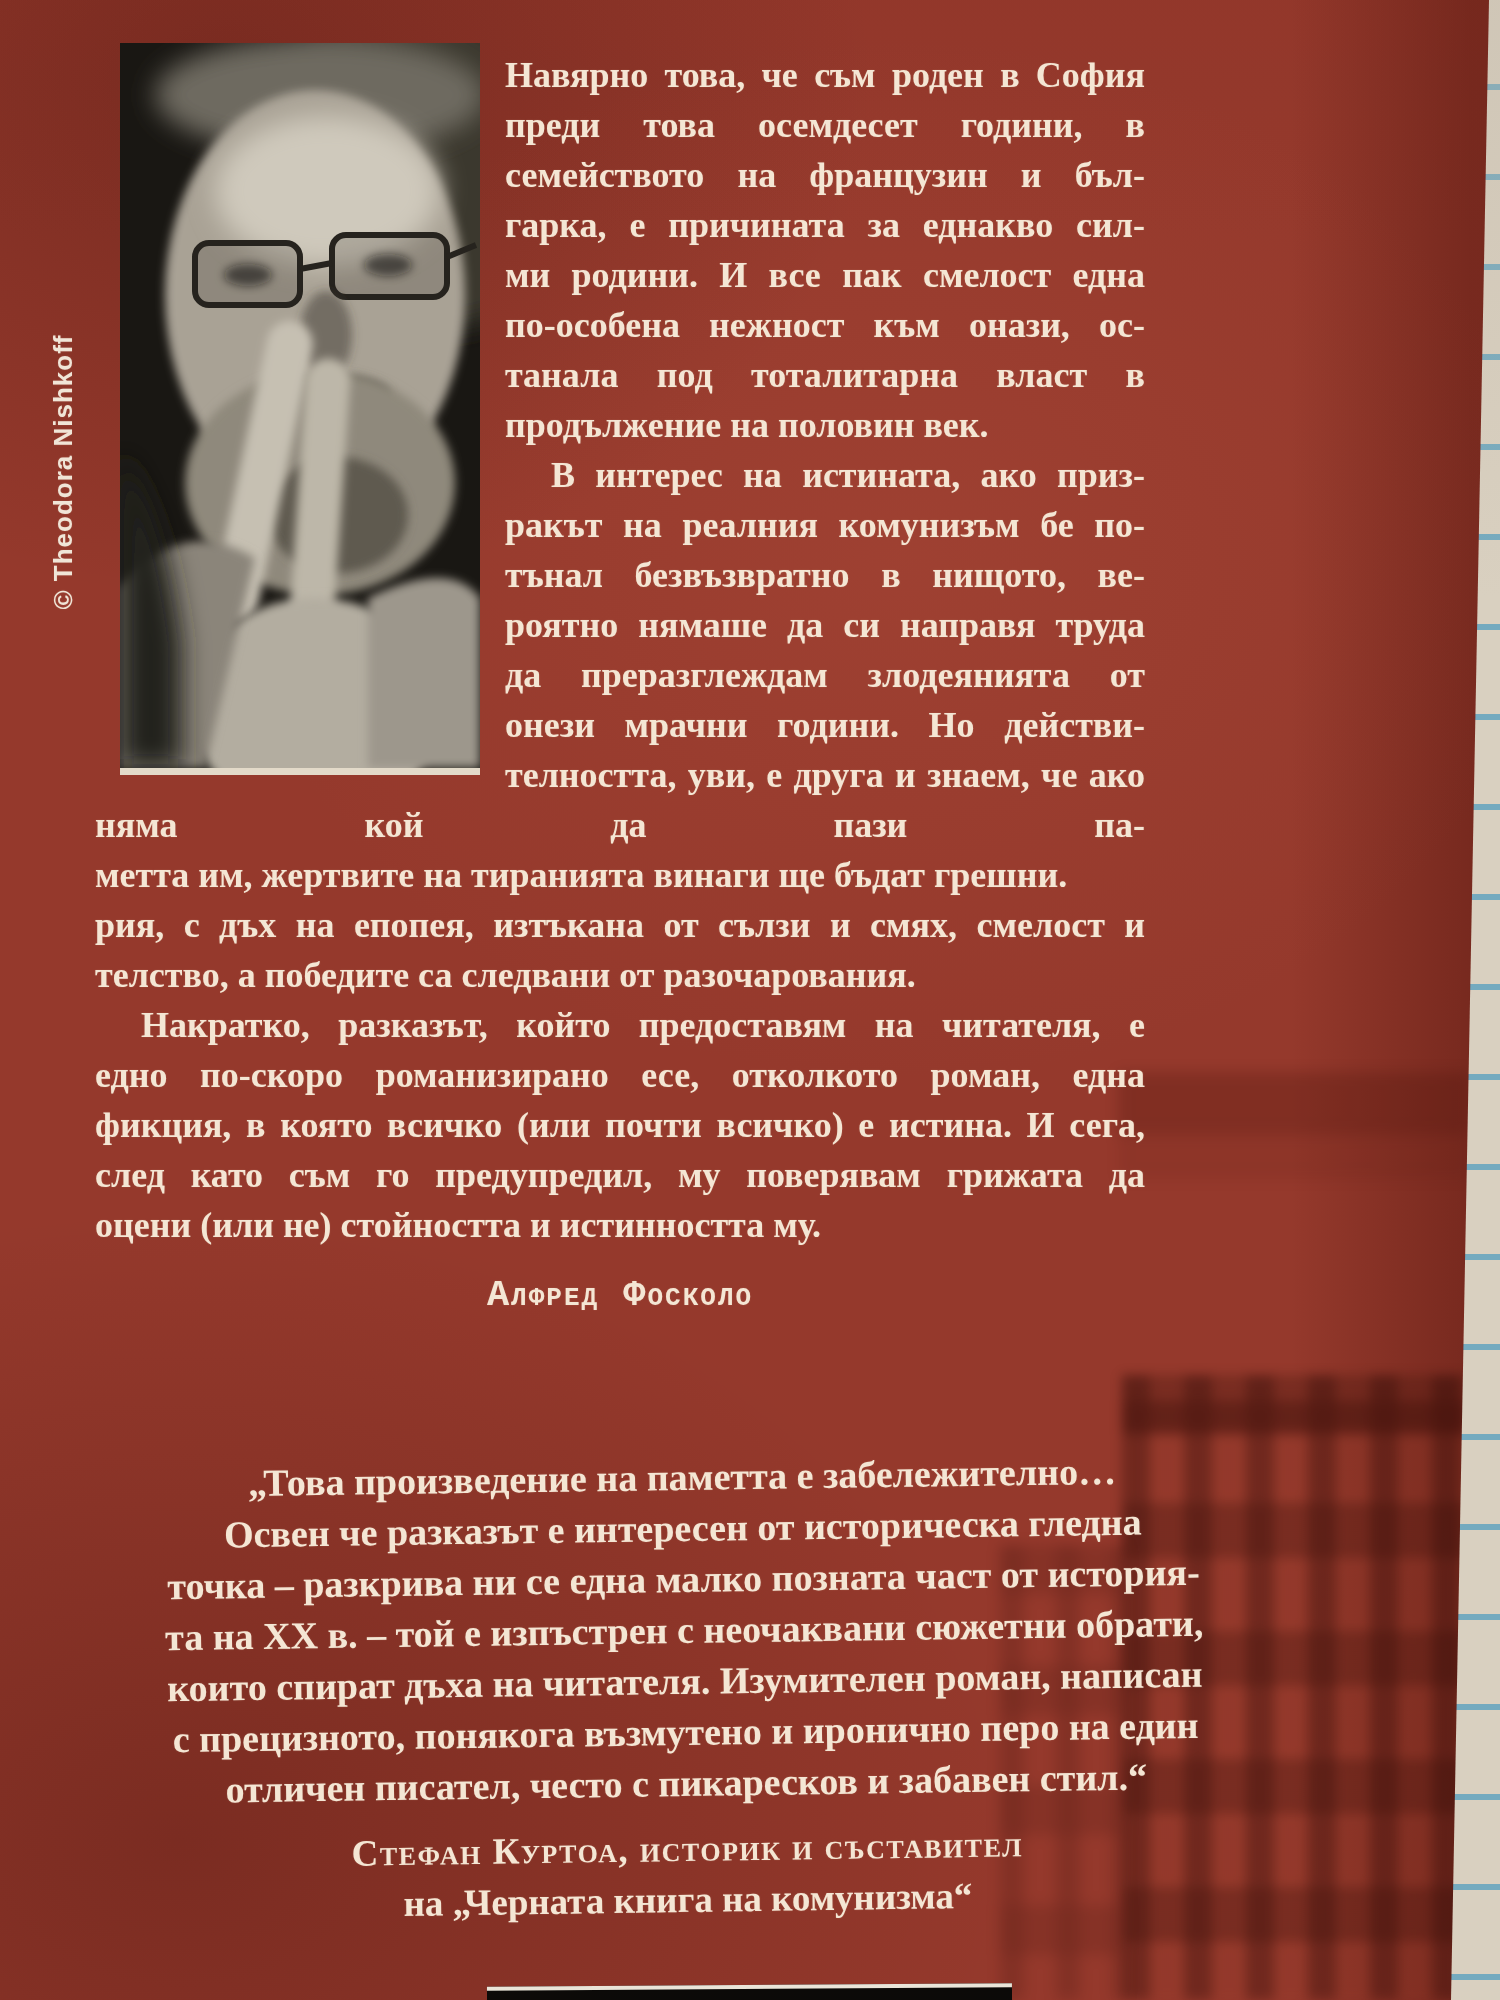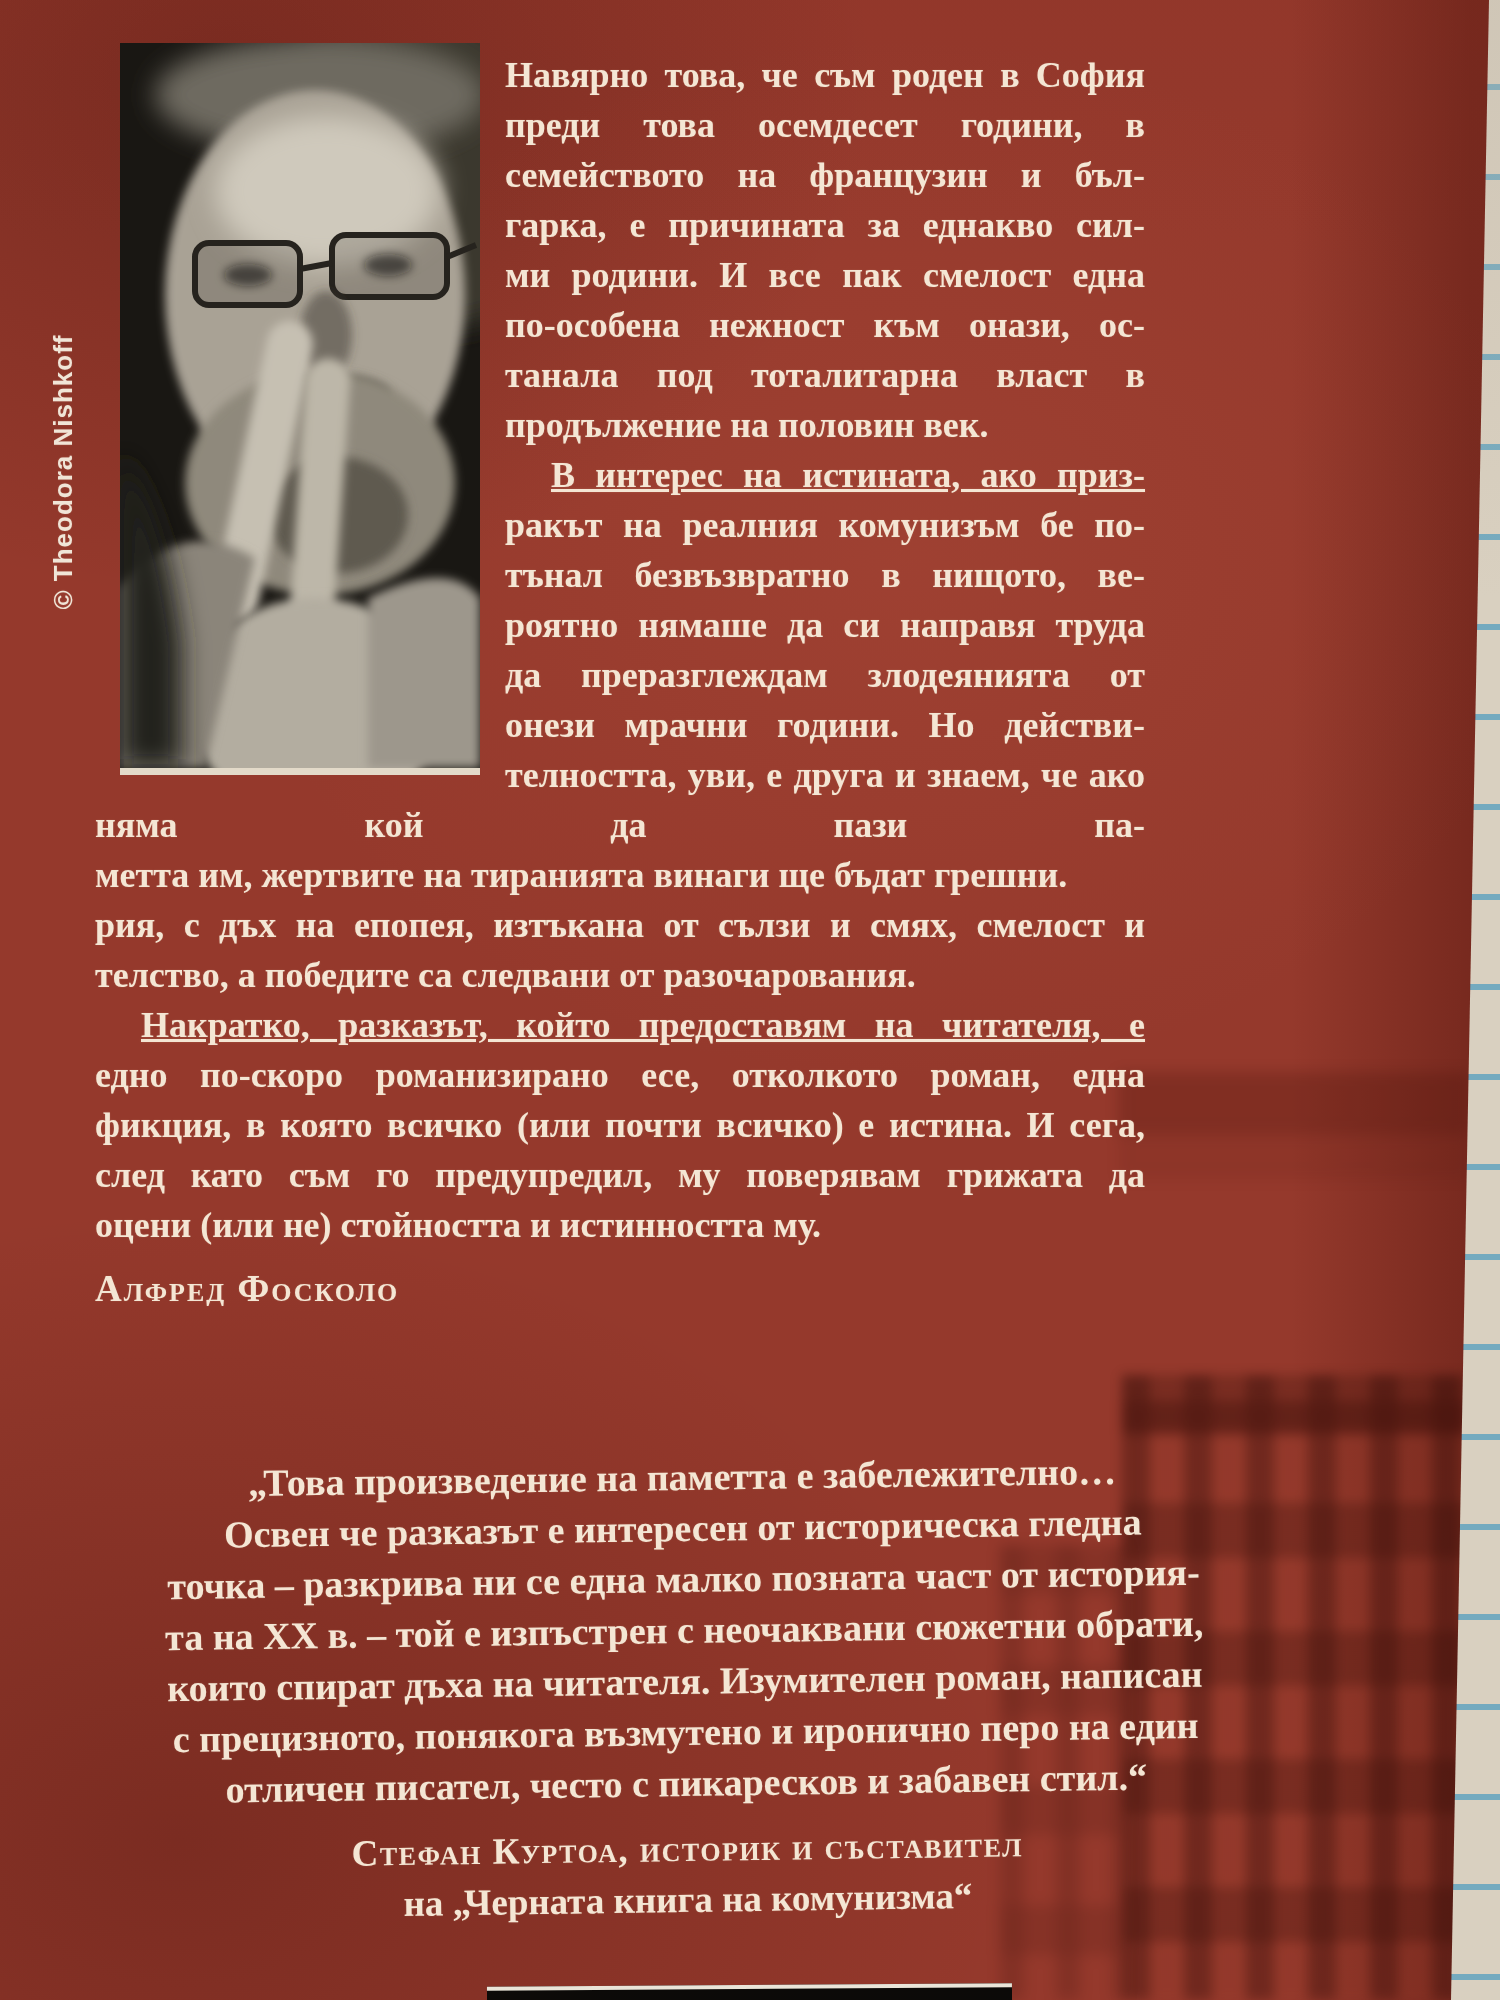--- a/index.html
+++ b/index.html
@@ -52,24 +52,24 @@
   .photo svg{display:block;}
   .credit{
     position:absolute; left:-32px; top:422px;
     transform:translate(-50%,-50%) rotate(-90deg);
     white-space:nowrap;
     font-family:"Liberation Sans","DejaVu Sans",sans-serif;
     font-weight:700; font-size:26px; letter-spacing:1px; color:#f0e5d7;
   }
   .jline{text-align:justify; text-align-last:justify;}
   .jline.pend{text-align-last:left;}
-  .jline.ind{text-indent:46px;text-decoration:underline;}
+  .jline.ind{text-indent:46px;}
   .signature{
-    margin-top:14px; text-align:left;
-    font-variant:small-caps; font-size:37px; letter-spacing:2px;
+    margin-top:20px; text-align:center;
+    font-variant:small-caps; font-size:37px; letter-spacing:2px;font-family:Liberation Mono, monospace;
   }
   
   .quote{
     position:absolute; left:85px; top:1452px; width:1200px;
     transform:rotate(-0.8deg);
     color:#f4e6d4; font-weight:700; font-size:38px; line-height:51px;
     text-align:center; text-shadow:0 0 2px rgba(255,225,200,.18);
   }
   .attr1{margin-top:14px; font-variant:small-caps; font-size:37px; letter-spacing:1.5px;}
   .attr2{font-size:37px;}

